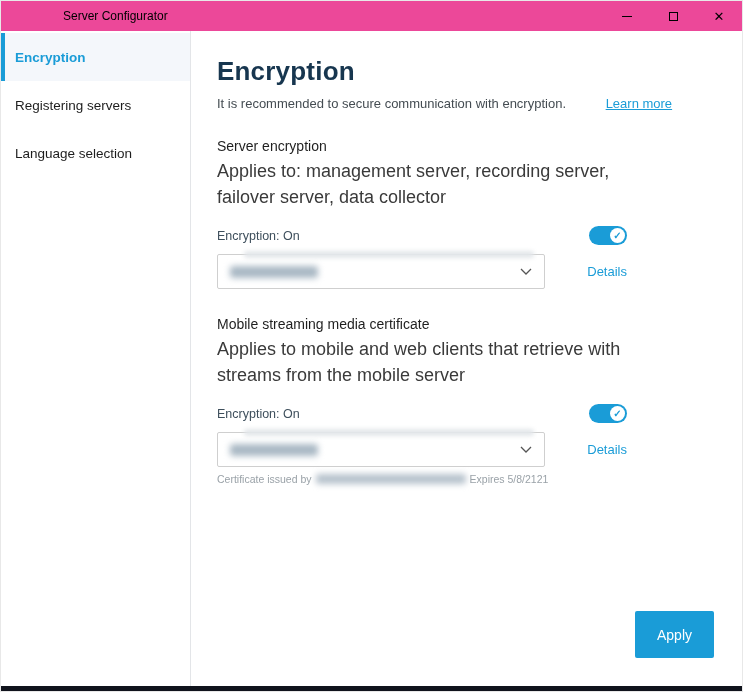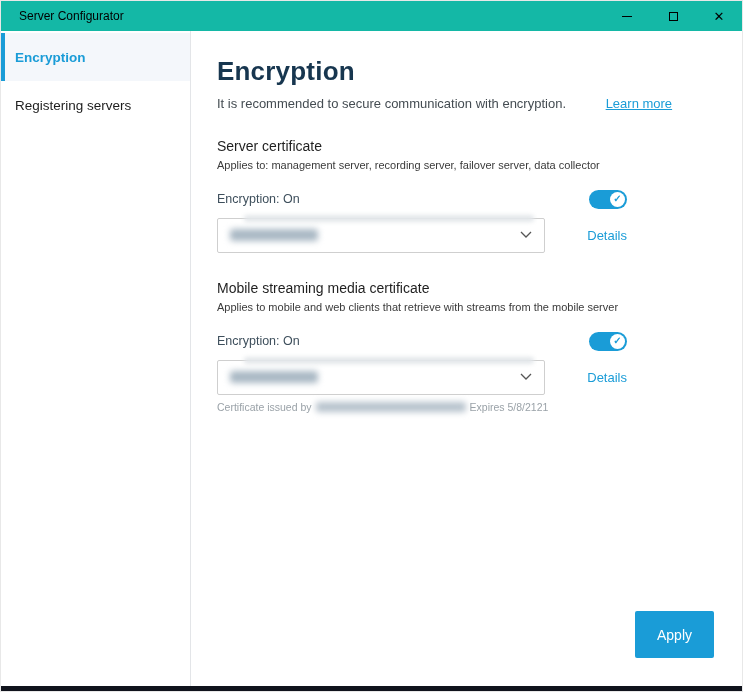--- a/index.html
+++ b/index.html
@@ -13,21 +13,22 @@
     position: relative;
     width: 743px; height: 692px;
     background: #ffffff;
     display: flex; flex-direction: column;
     border: 1px solid #e8e8e8;
   }
   
   .titlebar {
     height: 30px; flex: 0 0 30px;
     display: flex; align-items: center;
-    background: #14b8a6;
+    background: #ec4899;
+    padding-left: 44px;
   }
   .titlebar-title {
     padding-left: 18px;
     font-size: 12px; color: #000000;
   }
   .titlebar-spacer { flex: 1; }
   .win-btn {
     width: 46px; height: 30px;
     display: flex; align-items: center; justify-content: center;
     cursor: default;
@@ -76,21 +77,21 @@
   .link {
     color: #1a9cd7; text-decoration: underline; cursor: pointer; padding-left: 36px;
   }
   .section { margin-top: 27px; width: 410px; }
   .section + .section { }
   .section-title {
     font-size: 14px; color: #1f1f1f; font-weight: 400;
   }
   .section-desc {
     margin-top: 4px;
-    font-size: 11px; color: #3a3a3a;
+    font-size: 18px; color: #3a3a3a;
     line-height: 1.45;
     max-width: 424px;
   }
   .toggle-row {
     margin-top: 16px;
     display: flex; align-items: center; justify-content: space-between;
     width: 410px;
   }
   .toggle-label {
     font-size: 12.5px; font-weight: 400; color: #3e4f5c; text-align: right;
@@ -192,32 +193,35 @@
 
   <div class="body-row">
 
     <div class="sidebar">
       <div class="side-item selected">
         <span>Encryption</span>
       </div>
       <div class="side-item">
         <span>Registering servers</span>
       </div>
+      <div class="side-item">
+        <span>Language selection</span>
+      </div>
     </div>
 
     <div class="main">
       <div class="page-title">Encryption</div>
       <div class="page-subtitle">
         <span>It is recommended to secure communication with encryption.</span>
         <span> </span>
         <span class="link">Learn more</span>
       </div>
 
       <div class="section">
-        <div class="section-title">Server certificate</div>
+        <div class="section-title">Server encryption</div>
         <div class="section-desc">Applies to: management server, recording server, failover server, data collector</div>
         <div class="toggle-row">
           <span class="toggle-label">Encryption: On</span>
           <div class="toggle">
             <div class="toggle-knob">✓</div>
           </div>
         </div>
         <div class="dropdown-row">
           <div class="dropdown">
             <div class="redacted-stripe"></div>

